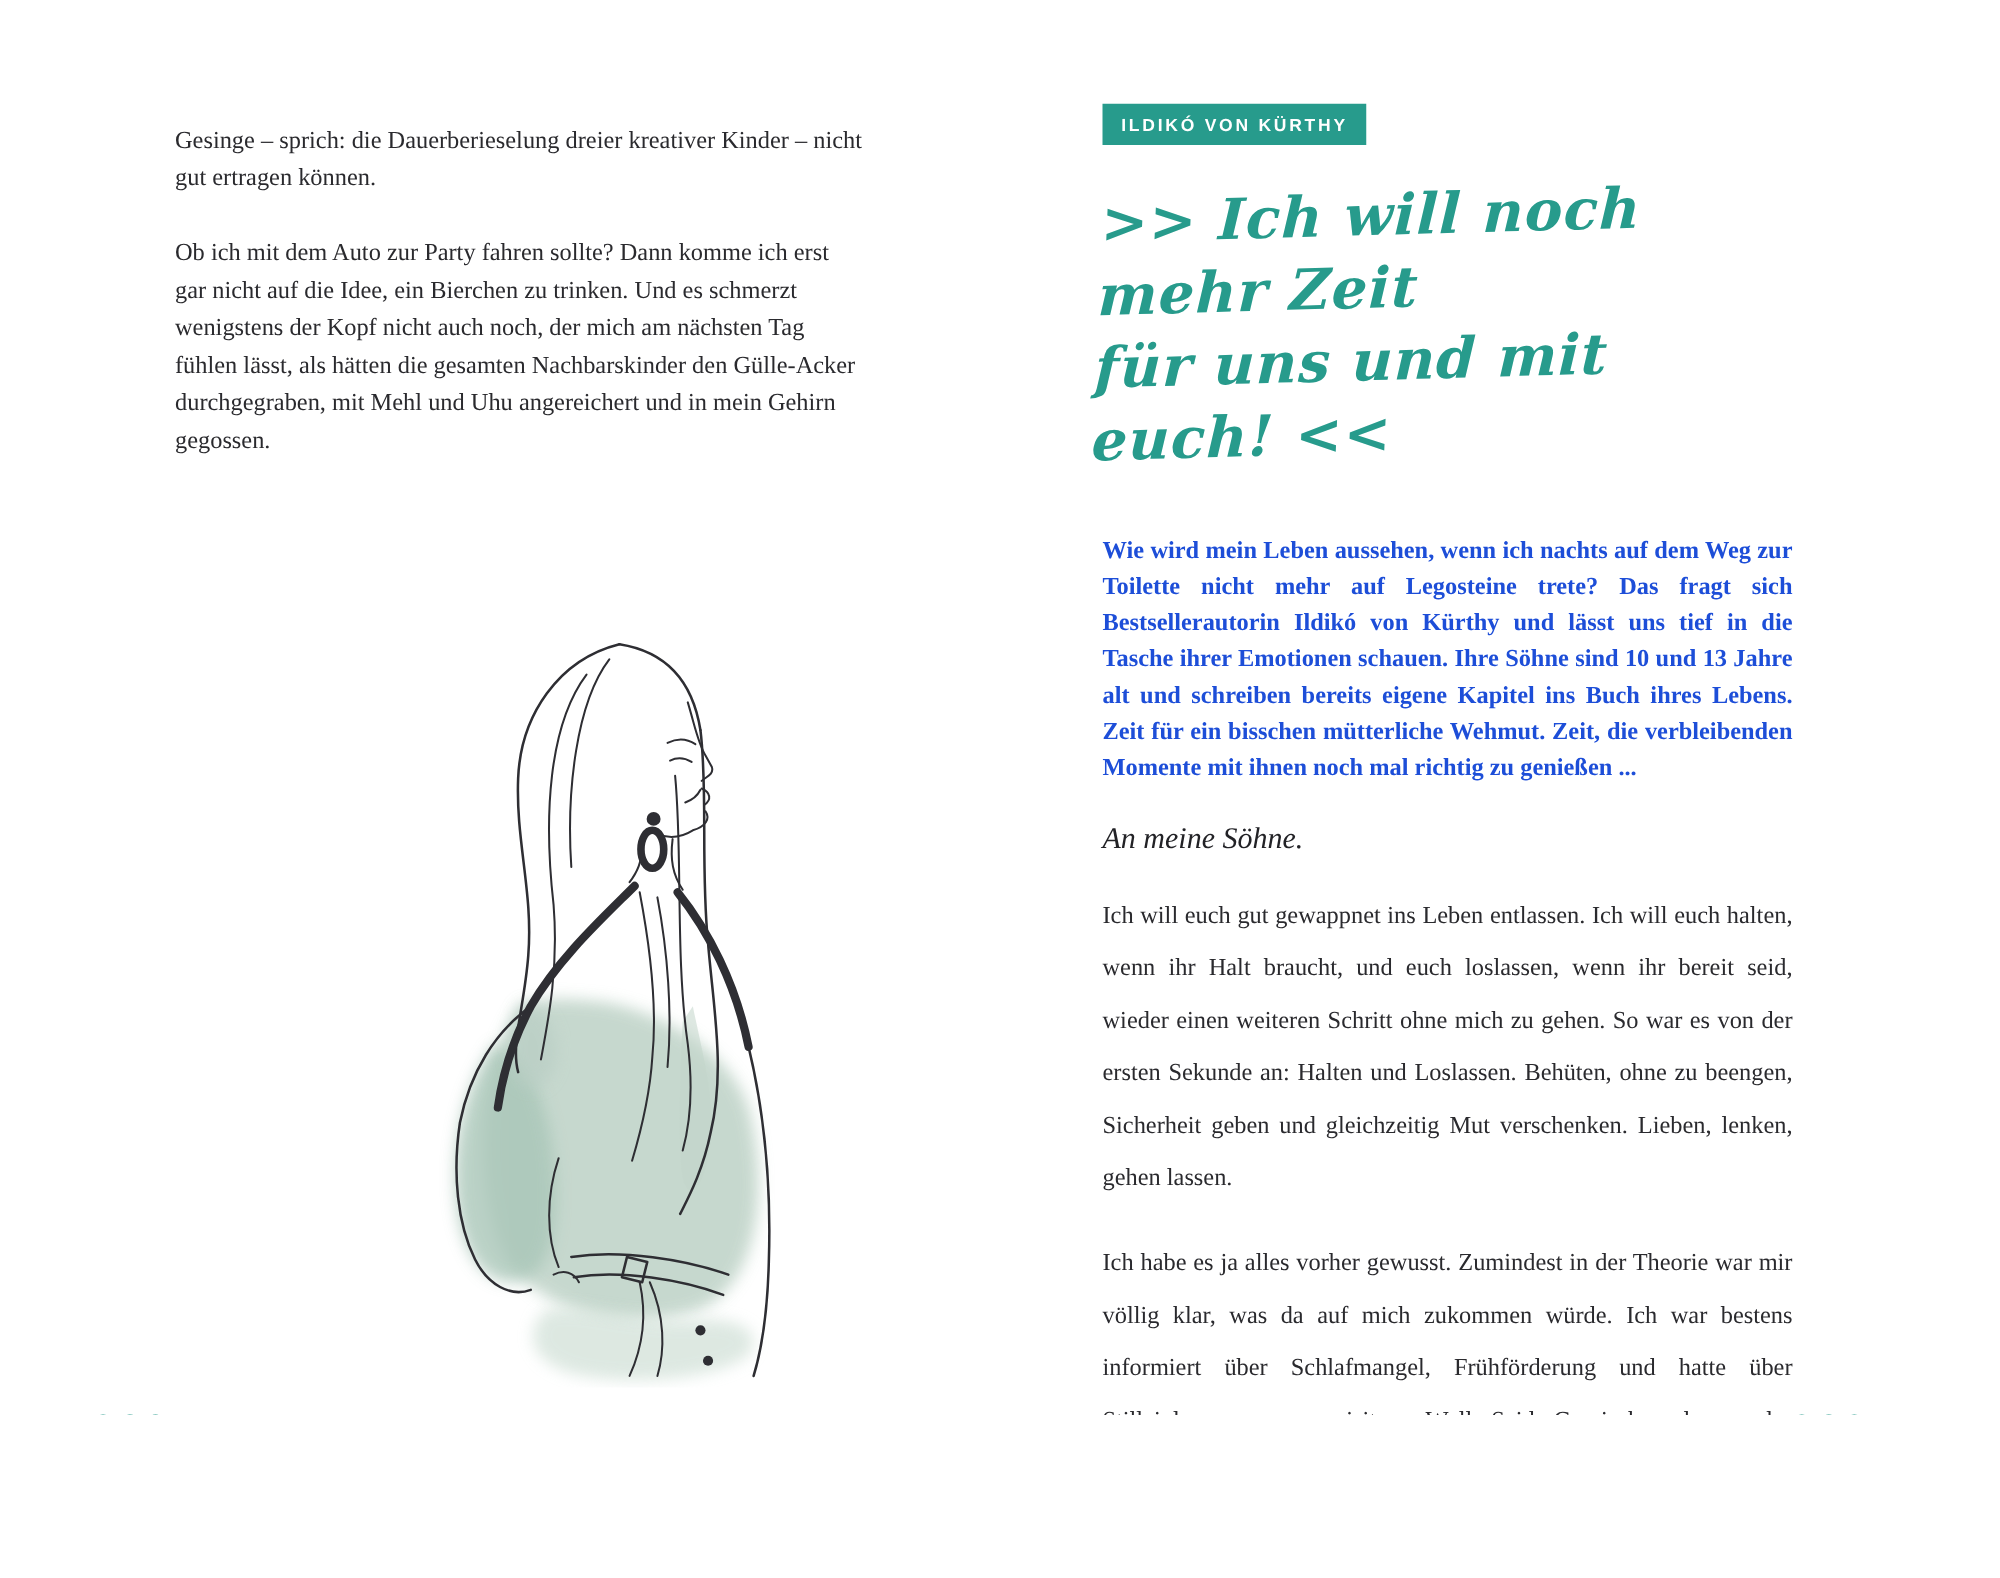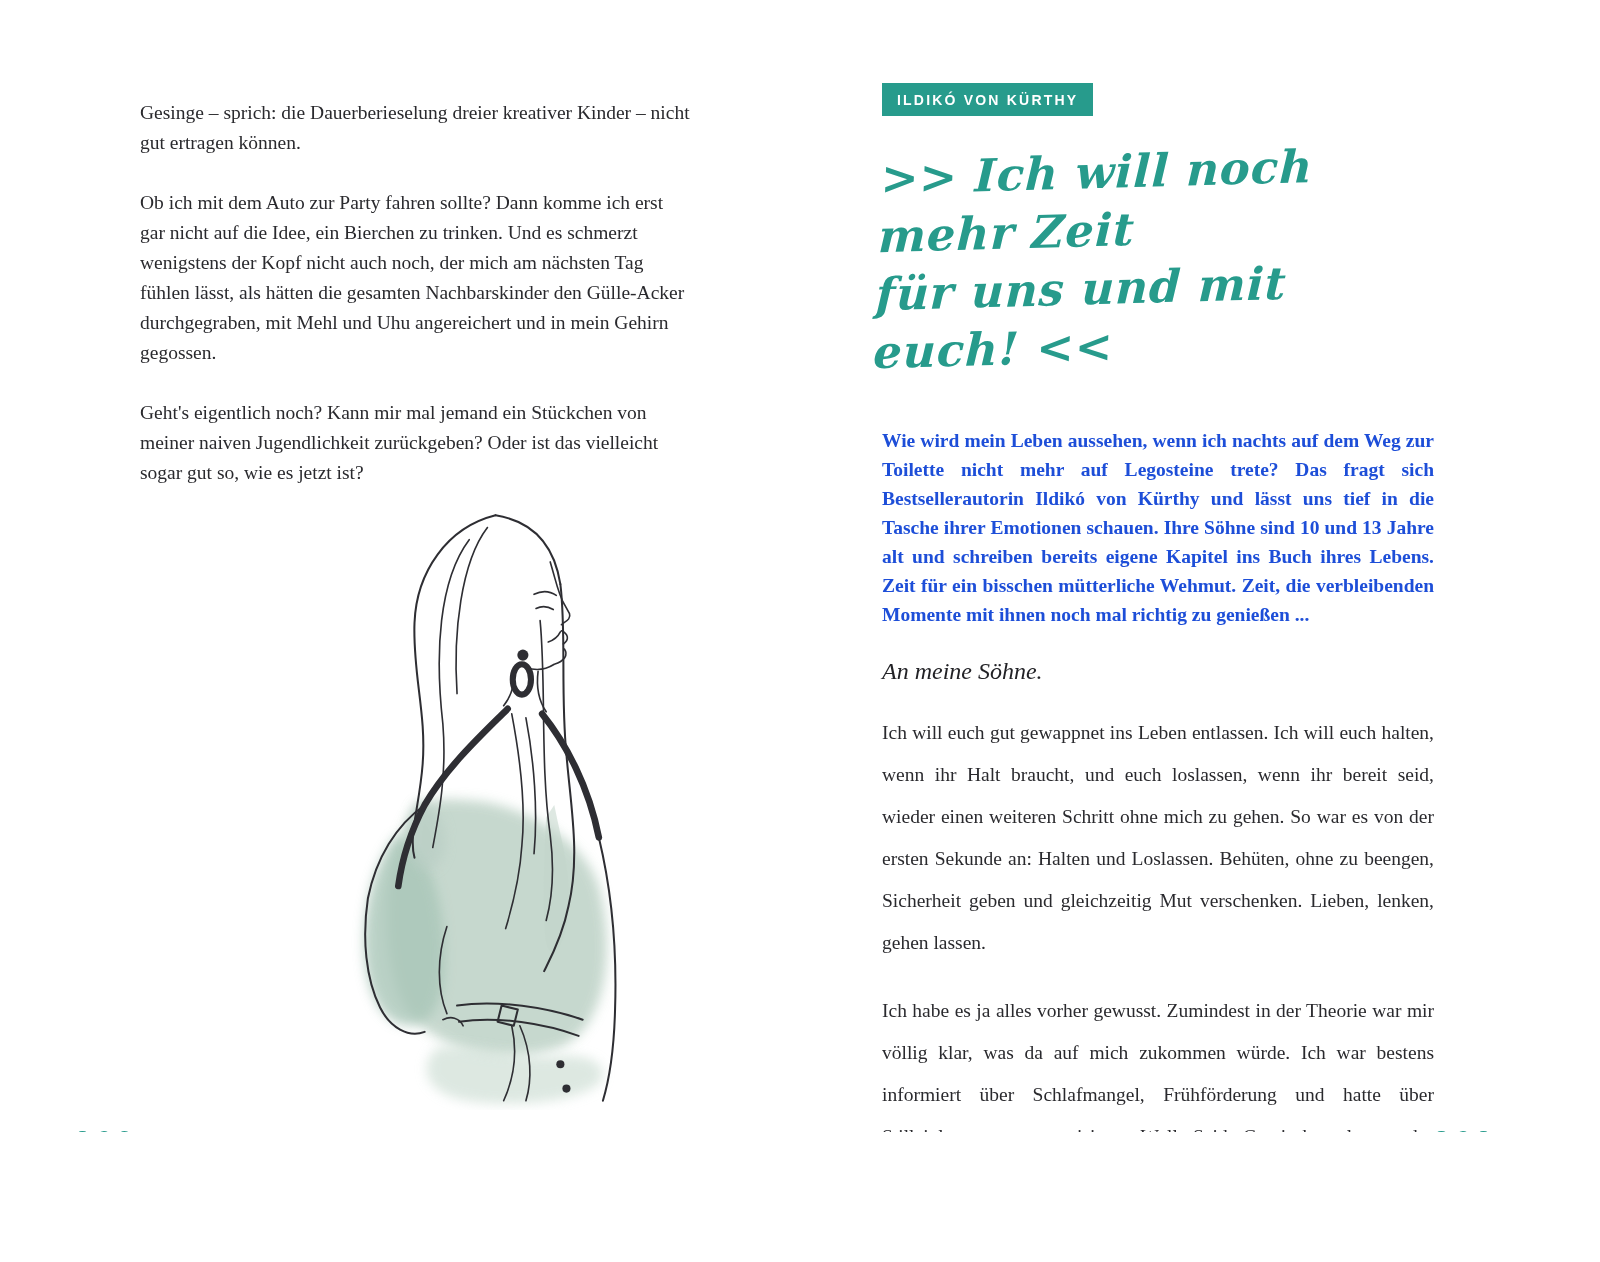--- a/index.html
+++ b/index.html
@@ -118,21 +118,20 @@
   .ink-h { fill: none; stroke: #2e2e33; stroke-width: 6.5; stroke-linecap: round; stroke-linejoin: round; }
 </style>
 </head>
 <body>
 
 <div id="spread">
 
   <div class="left-col">
     <p class="body-par">Gesinge – sprich: die Dauerberieselung dreier kreativer Kinder – nicht gut ertragen können.</p>
     <p class="body-par">Ob ich mit dem Auto zur Party fahren sollte? Dann komme ich erst gar nicht auf die Idee, ein Bierchen zu trinken. Und es schmerzt wenigstens der Kopf nicht auch noch, der mich am nächsten Tag fühlen lässt, als hätten die gesamten Nachbarskinder den Gülle-Acker durchgegraben, mit Mehl und Uhu angereichert und in mein Gehirn gegossen.</p>
-    <p class="body-par">Geht's eigentlich noch? Kann mir mal jemand ein Stückchen von meiner naiven Jugendlichkeit zurückgeben? Oder ist das vielleicht sogar gut so, wie es jetzt ist?</p>
   </div>
 
   <div class="illustration-wrap">
     <svg viewBox="0 0 390 600" width="395" height="610">
       <defs>
         <filter id="wb" x="-30%" y="-30%" width="160%" height="160%">
           <feGaussianBlur stdDeviation="6"></feGaussianBlur>
         </filter>
       </defs>
 

